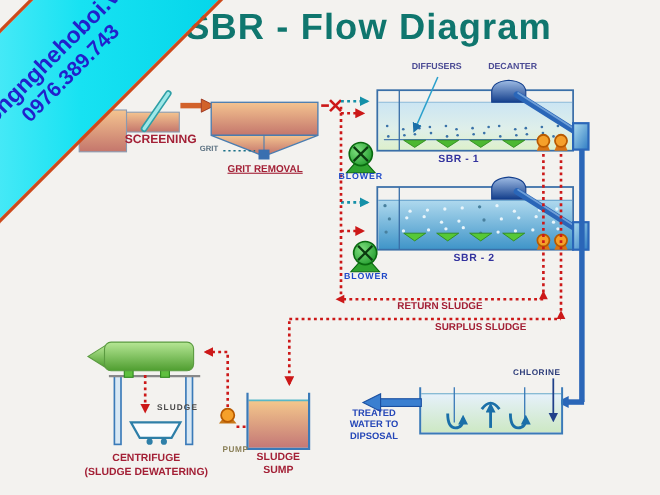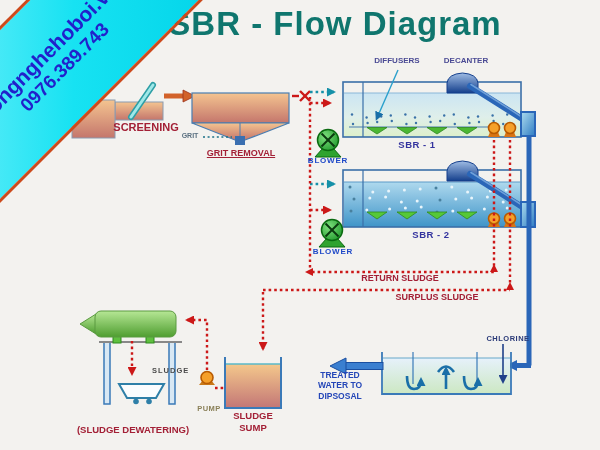--- a/index.html
+++ b/index.html
@@ -4,21 +4,21 @@
 <style>
   html,body{margin:0;padding:0;}
   .stage{position:relative;width:600px;height:450px;background:#F3F2EF;overflow:hidden;
          font-family:"Liberation Sans", sans-serif;}
   .lbl{position:absolute;font-weight:bold;line-height:1.22;text-align:center;}
   .red{color:#A32036;}
   .blue{color:#2547B8;}
   .purple{color:#33339E;}
   .slate{color:#4A4A94;}
   .gray{color:#4A4A4A;}
-  .tan{color:#8A8058;}
+  .tan{color:#8A8058;text-align:right;}
   .navy{color:#2A3A78;}
   .title{position:absolute;left:150px;top:5px;width:370px;text-align:center;
          font-size:33px;font-weight:bold;letter-spacing:1px;color:#0f766e;}
   .banner{position:absolute;left:-134px;top:-4px;width:380px;height:119px;
           transform:rotate(-45deg);background:linear-gradient(135deg,#8FF4FE 0%,#17E2F2 55%,#00D3E8 100%);
           border-top:3px solid #CC4A1C;border-bottom:3px solid #CC4A1C;
           display:flex;flex-direction:column;align-items:center;justify-content:center;z-index:5;}
   .banner .l1{font-size:21px;font-weight:bold;color:#2121CC;}
   .banner .l2{font-size:19px;font-weight:bold;color:#2121CC;}
   svg{position:absolute;left:0;top:0;}
@@ -313,21 +313,22 @@
   <div class="lbl" style="left:177px;top:132px;width:26px;font-size:7px;color:#5A7080;">GRIT</div>
   <div class="lbl red" style="left:196px;top:148px;width:90px;font-size:9px;text-decoration:underline;">GRIT REMOVAL</div>
   <div class="lbl slate" style="left:365px;top:56px;width:64px;font-size:8px;">DIFFUSERS</div>
   <div class="lbl slate" style="left:435px;top:56px;width:62px;font-size:8px;">DECANTER</div>
   <div class="lbl purple" style="left:388px;top:139px;width:58px;font-size:9.5px;letter-spacing:.5px;">SBR - 1</div>
   <div class="lbl purple" style="left:402px;top:229px;width:58px;font-size:9.5px;letter-spacing:.5px;">SBR - 2</div>
   <div class="lbl" style="left:303px;top:156px;width:50px;font-size:8px;letter-spacing:.8px;color:#1F49C8;">BLOWER</div>
   <div class="lbl" style="left:308px;top:247px;width:50px;font-size:8px;letter-spacing:.8px;color:#1F49C8;">BLOWER</div>
   <div class="lbl red" style="left:352px;top:273px;width:96px;font-size:9px;">RETURN SLUDGE</div>
   <div class="lbl red" style="left:388px;top:292px;width:98px;font-size:9px;">SURPLUS SLUDGE</div>
-  <div class="lbl gray" style="left:136px;top:366px;width:44px;font-size:7.5px;letter-spacing:1px;text-align:left;padding-left:16px;">SLUDGE</div>
+  <div class="lbl gray" style="left:136px;top:366px;width:44px;font-size:7.5px;letter-spacing:1px;text-align:right;">SLUDGE</div>
+  <div class="lbl red" style="left:83px;top:411px;width:100px;font-size:9.5px;">CENTRIFUGE</div>
   <div class="lbl red" style="left:58px;top:424px;width:150px;font-size:9.5px;">(SLUDGE DEWATERING)</div>
   <div class="lbl tan" style="left:192px;top:404px;width:34px;font-size:7.5px;letter-spacing:.5px;">PUMP</div>
   <div class="lbl red" style="left:223px;top:410px;width:60px;font-size:9.5px;">SLUDGE SUMP</div>
   <div class="lbl blue pre" style="left:306px;top:370px;width:68px;font-size:8.5px;">TREATED
 WATER TO
 DIPSOSAL</div>
-  <div class="lbl navy" style="left:480px;top:334px;width:56px;font-size:7.5px;letter-spacing:.5px;">CHLORINE</div>
+  <div class="lbl navy" style="left:460px;top:334px;width:56px;font-size:7.5px;letter-spacing:.5px;">CHLORINE</div>
 </div>
 
 </body></html>

